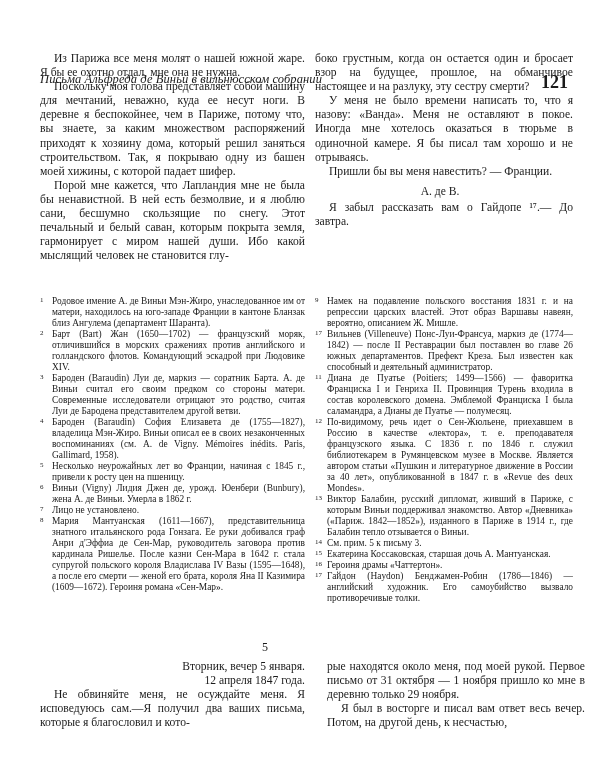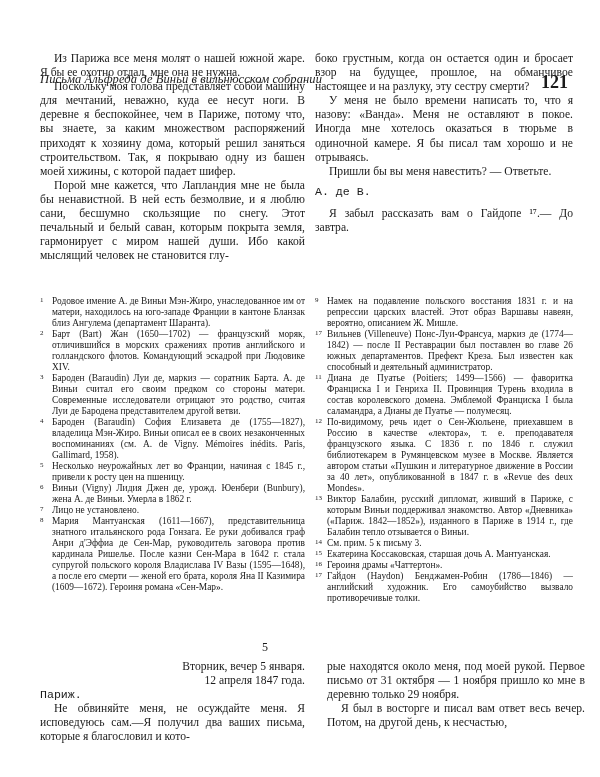--- a/index.html
+++ b/index.html
@@ -4,21 +4,21 @@
   <style>
     html, body { margin: 0; padding: 0; background: #ffffff; }
     body { width: 600px; height: 777px; position: relative; overflow: hidden; color: #1a1a1a; font-family: "Liberation Serif", "DejaVu Serif", serif; }
     .header { position: absolute; left: 40px; top: 28px; width: 528px; height: 16px; margin-top: 44px; }
     .running-title { position: absolute; left: 0; top: 0; font-style: italic; font-size: 12.5px; letter-spacing: 0.1px; }
     .page-num { position: absolute; right: 0; top: 0; font-size: 18px; font-weight: bold; }
     .col { position: absolute; text-align: justify; }
     .body-text { font-size: 11.6px; line-height: 14.1px; }
     .body-text p { margin: 0; text-indent: 0; }
     .body-text p.ind { text-indent: 14px; font-family: Liberation Serif, serif; }
-    .body-text p.right { text-align: left; padding-right: 8px; font-family: Liberation Mono, monospace; }
+    .body-text p.right { text-align: center; padding-right: 8px; }
     .left-top { left: 40px; top: 52px; width: 265px; }
     .right-top { left: 315px; top: 52px; width: 258px; }
     .notes { font-size: 9.4px; line-height: 11.0px; }
     .note { position: relative; padding-left: 12px; margin: 0; }
     .note .n { position: absolute; left: 0; top: -1px; font-size: 7px; }
     .left-notes { left: 40px; top: 296px; width: 265px; }
     .right-notes { left: 315px; top: 296px; width: 258px; }
     .section-num { position: absolute; left: 262px; top: 640px; font-size: 12px; }
     .left-bottom { left: 40px; top: 660px; width: 265px; }
     .right-bottom { left: 315px; top: 660px; width: 258px; margin-left: 12px; }
@@ -34,23 +34,23 @@
 
 <div class="col body-text left-top">
   <p class="ind">Из Парижа все меня молят о нашей южной жаре. Я бы ее охотно отдал, мне она не нужна.</p>
   <p class="ind">Поскольку моя голова представляет собой машину для мечтаний, неважно, куда ее несут ноги. В деревне я беспокойнее, чем в Париже, потому что, вы знаете, за каким множеством распоряжений приходят к хозяину дома, который решил заняться строительством. Так, я покрываю одну из башен моей хижины, с которой падает шифер.</p>
   <p class="ind">Порой мне кажется, что Лапландия мне не была бы ненавистной. В ней есть безмолвие, и я люблю сани, бесшумно скользящие по снегу. Этот печальный и белый саван, которым покрыта земля, гармонирует с миром нашей души. Ибо какой мыслящий человек не становится глу-</p>
 </div>
 
 <div class="col body-text right-top">
   <p>боко грустным, когда он остается один и бросает взор на будущее, прошлое, на обманчивое настоящее и на разлуку, эту сестру смерти?</p>
   <p class="ind">У меня не было времени написать то, что я назову: «Ванда». Меня не оставляют в покое. Иногда мне хотелось оказаться в тюрьме в одиночной камере. Я бы писал там хорошо и не отрываясь.</p>
-  <p class="ind">Пришли бы вы меня навестить? — Ответьте.</p>
+  <p class="ind">Пришли бы вы меня навестить? — Франции.</p>
   <p class="right" style="margin-top:6px;">А. де В.</p>
-  <p class="ind" style="margin-top:8px;">Я забыл рассказать вам о Гайдопе ¹⁷.— До завтра.</p>
+  <p class="ind" style="margin-top:2px;">Я забыл рассказать вам о Гайдопе ¹⁷.— До завтра.</p>
 </div>
 
 <div class="col notes left-notes">
   <p class="note"><span class="n">1</span><span>Родовое имение А. де Виньи Мэн-Жиро, унаследованное им от матери, находилось на юго-западе Франции в кантоне Бланзак близ Ангулема (департамент Шаранта).</span></p>
   <p class="note"><span class="n">2</span><span>Барт (Bart) Жан (1650—1702) — французский моряк, отличившийся в морских сражениях против английского и голландского флотов. Командующий эскадрой при Людовике XIV.</span></p>
   <p class="note"><span class="n">3</span><span>Бароден (Baraudin) Луи де, маркиз — соратник Барта. А. де Виньи считал его своим предком со стороны матери. Современные исследователи отрицают это родство, считая Луи де Бародена представителем другой ветви.</span></p>
   <p class="note"><span class="n">4</span><span>Бароден (Baraudin) София Елизавета де (1755—1827), владелица Мэн-Жиро. Виньи описал ее в своих незаконченных воспоминаниях (см. A. de Vigny. Mémoires inédits. Paris, Gallimard, 1958).</span></p>
   <p class="note"><span class="n">5</span><span>Несколько неурожайных лет во Франции, начиная с 1845 г., привели к росту цен на пшеницу.</span></p>
   <p class="note"><span class="n">6</span><span>Виньи (Vigny) Лидия Джен де, урожд. Юенбери (Bunbury), жена А. де Виньи. Умерла в 1862 г.</span></p>
   <p class="note"><span class="n">7</span><span>Лицо не установлено.</span></p>
@@ -67,20 +67,19 @@
   <p class="note"><span class="n">15</span><span>Екатерина Коссаковская, старшая дочь А. Мантуанская.</span></p>
   <p class="note"><span class="n">16</span><span>Героиня драмы «Чаттертон».</span></p>
   <p class="note"><span class="n">17</span><span>Гайдон (Haydon) Бенджамен-Робин (1786—1846) — английский художник. Его самоубийство вызвало противоречивые толки.</span></p>
 </div>
 
 <div class="section-num">5</div>
 
 <div class="col body-text left-bottom">
   <p class="date-line">Вторник, вечер 5 января.</p>
   <p class="date-line">12 апреля 1847 года.</p>
-  <p class="right">Париж.</p>
   <p class="ind">Не обвиняйте меня, не осуждайте меня. Я исповедуюсь сам.—Я получил два ваших письма, которые я благословил и кото-</p>
 </div>
 
 <div class="col body-text right-bottom">
   <p>рые находятся около меня, под моей рукой. Первое письмо от 31 октября — 1 ноября пришло ко мне в деревню только 29 ноября.</p>
   <p class="ind">Я был в восторге и писал вам ответ весь вечер. Потом, на другой день, к несчастью,</p>
 </div>
 
 </body></html>

